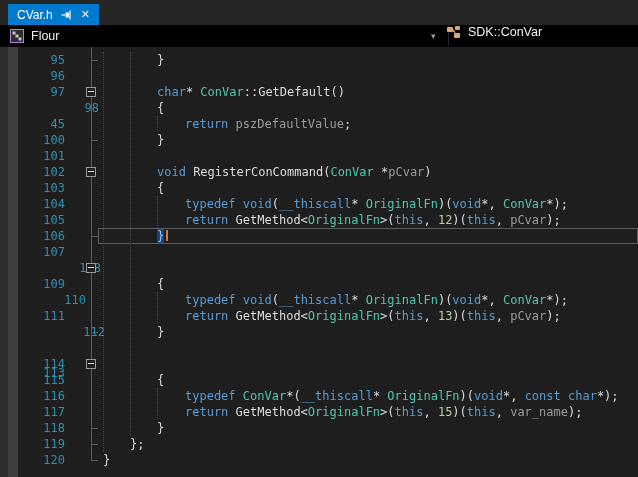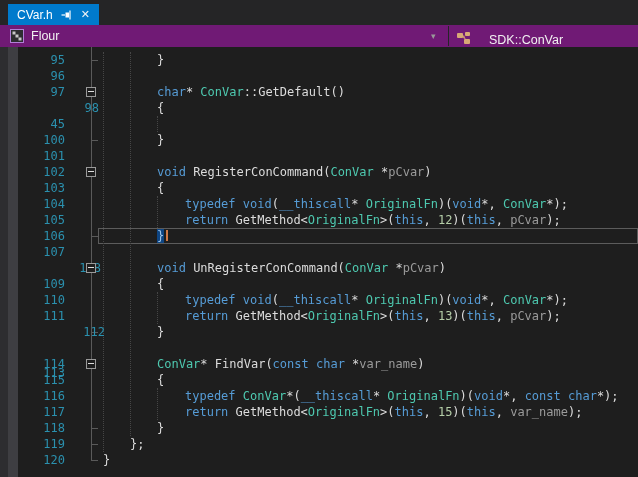--- a/index.html
+++ b/index.html
@@ -13,25 +13,25 @@
   .tabbar{position:relative;height:25px;background:#252526;}
   .tab{
     position:absolute;left:8px;bottom:0;height:21px;
     background:var(--c-tab-active,#007ACC);
     display:flex;align-items:center;gap:8px;
     padding:0 9px 0 9px;color:#FFFFFF;font-size:12px;cursor:default;
   }
   .tab .pin-ic{display:flex;align-items:center;}
   .tab .close{font-size:11px;color:#F4F4F4;line-height:1;}
   
-  .navbar{position:relative;height:22px;background:#701a75;color:#F1F1F1;font-size:12.5px;}
+  .navbar{position:relative;height:22px;background:#000000;color:#F1F1F1;font-size:12.5px;}
   .nav-left{position:absolute;left:9px;top:0;height:22px;display:flex;align-items:center;gap:6px;}
   .nav-arrow{position:absolute;left:431px;top:0;height:22px;display:flex;align-items:center;color:#999999;font-size:9px;}
   .nav-sep{position:absolute;left:448px;top:1px;bottom:1px;width:1px;background:#252526;}
-  .nav-right{position:absolute;left:456px;top:0;height:22px;display:flex;align-items:flex-end;gap:17px;}
+  .nav-right{position:absolute;left:446px;top:0;height:22px;display:flex;align-items:flex-start;gap:6px;}
   .nav-ic{display:flex;align-items:center;}
   
   #editor{position:absolute;left:0;top:47px;width:638px;height:430px;background:#1E1E1E;}
   .strip-a{position:absolute;left:0;top:0;bottom:0;width:8px;background:#2D2D30;}
   .strip-b{position:absolute;left:8px;top:0;bottom:0;width:10px;background:#3E3E42;}
   .ln{
     position:absolute;left:0;width:65px;text-align:right;
     font:12px/16px "DejaVu Sans Mono",monospace;
     color:var(--c-line-number,#2B91AF);
   }
@@ -130,52 +130,51 @@
       <div class="tick" style="top: 13px;"></div>
       <div class="ln" style="top: 5px;">95</div>
       <div class="row" style="top: 5px; left: 157px;"><span class="tok-p">}</span></div>
       <div class="ln" style="top: 21px;">96</div>
       <div class="ln" style="top: 37px;">97</div>
       <div class="row" style="top: 37px; left: 157px;"><span class="tok-k">char</span><span class="tok-p">* </span><span class="tok-y">ConVar</span><span class="tok-p">::GetDefault()</span></div>
       <div class="fold-box" style="top: 40px;"></div>
       <div class="ln" style="top: 53px; margin-left: 34px;">98</div>
       <div class="row" style="top: 53px; left: 157px;"><span class="tok-p">{</span></div>
       <div class="ln" style="top: 69px;">45</div>
+      <div class="row" style="top: 69px; left: 185px;"><span class="tok-k">return</span><span class="tok-p"> </span><span class="tok-f">pszDefaultValue</span><span class="tok-p">;</span></div>
       <div class="tick" style="top: 93px;"></div>
       <div class="ln" style="top: 85px;">100</div>
       <div class="row" style="top: 85px; left: 157px;"><span class="tok-p">}</span></div>
       <div class="ln" style="top: 101px;">101</div>
       <div class="ln" style="top: 117px;">102</div>
       <div class="row" style="top: 117px; left: 157px;"><span class="tok-k">void</span><span class="tok-p"> RegisterConCommand(</span><span class="tok-y">ConVar</span><span class="tok-p"> *</span><span class="tok-f">pCvar</span><span class="tok-p">)</span></div>
       <div class="fold-box" style="top: 120px;"></div>
       <div class="ln" style="top: 133px;">103</div>
       <div class="row" style="top: 133px; left: 157px;"><span class="tok-p">{</span></div>
       <div class="ln" style="top: 149px;">104</div>
       <div class="row" style="top: 149px; left: 185px;"><span class="tok-k">typedef</span><span class="tok-p"> </span><span class="tok-k">void</span><span class="tok-p">(</span><span class="tok-k">__thiscall</span><span class="tok-p">* </span><span class="tok-y">OriginalFn</span><span class="tok-p">)(</span><span class="tok-k">void</span><span class="tok-p">*, </span><span class="tok-y">ConVar</span><span class="tok-p">*);</span></div>
       <div class="ln" style="top: 165px;">105</div>
       <div class="row" style="top: 165px; left: 185px;"><span class="tok-k">return</span><span class="tok-p"> GetMethod&lt;</span><span class="tok-y">OriginalFn</span><span class="tok-p">&gt;(</span><span class="tok-k">this</span><span class="tok-p">, </span><span class="tok-n">12</span><span class="tok-p">)(</span><span class="tok-k">this</span><span class="tok-p">, </span><span class="tok-f">pCvar</span><span class="tok-p">);</span></div>
       <div class="tick" style="top: 189px;"></div>
       <div class="ln" style="top: 181px;">106</div>
       <div class="row" style="top: 181px; left: 157px;"><span class="tok-b">}</span><span class="caret"></span></div>
       <div class="ln" style="top: 197px;">107</div>
       <div class="ln" style="top: 213px; padding-left: 36px;">108</div>
-      <div class="row" style="top: 213px; left: 157px;"><span class="tok-k">void</span><span class="tok-p"> UnRegisterConCommand(</span><span class="tok-y">ConVar</span><span class="tok-p"> *</span><span class="tok-f">pCvar</span><span class="tok-p">)</span></div>
       <div class="fold-box" style="top: 216px;"></div>
       <div class="ln" style="top: 229px;">109</div>
       <div class="row" style="top: 229px; left: 157px;"><span class="tok-p">{</span></div>
-      <div class="ln" style="top: 245px;">110</div>
+      <div class="ln" style="top: 245px; margin-left: 21px;">110</div>
       <div class="row" style="top: 245px; left: 185px;"><span class="tok-k">typedef</span><span class="tok-p"> </span><span class="tok-k">void</span><span class="tok-p">(</span><span class="tok-k">__thiscall</span><span class="tok-p">* </span><span class="tok-y">OriginalFn</span><span class="tok-p">)(</span><span class="tok-k">void</span><span class="tok-p">*, </span><span class="tok-y">ConVar</span><span class="tok-p">*);</span></div>
       <div class="ln" style="top: 261px;">111</div>
       <div class="row" style="top: 261px; left: 185px;"><span class="tok-k">return</span><span class="tok-p"> GetMethod&lt;</span><span class="tok-y">OriginalFn</span><span class="tok-p">&gt;(</span><span class="tok-k">this</span><span class="tok-p">, </span><span class="tok-n">13</span><span class="tok-p">)(</span><span class="tok-k">this</span><span class="tok-p">, </span><span class="tok-f">pCvar</span><span class="tok-p">);</span></div>
       <div class="tick" style="top: 285px;"></div>
       <div class="ln" style="top: 277px; margin-left: 40px;">112</div>
       <div class="row" style="top: 277px; left: 157px;"><span class="tok-p">}</span></div>
       <div class="ln" style="top: 306px; margin-top: 12px;">113</div>
       <div class="ln" style="top: 309px;">114</div>
-      <div class="row" style="top: 309px; left: 157px;"><span class="tok-y">ConVar</span><span class="tok-p">* FindVar(</span><span class="tok-k">const</span><span class="tok-p"> </span><span class="tok-k">char</span><span class="tok-p"> *</span><span class="tok-f">var_name</span><span class="tok-p">)</span></div>
       <div class="fold-box" style="top: 312px;"></div>
       <div class="ln" style="top: 325px;">115</div>
       <div class="row" style="top: 325px; left: 157px;"><span class="tok-p">{</span></div>
       <div class="ln" style="top: 341px;">116</div>
       <div class="row" style="top: 341px; left: 185px;"><span class="tok-k">typedef</span><span class="tok-p"> </span><span class="tok-y">ConVar</span><span class="tok-p">*(</span><span class="tok-k">__thiscall</span><span class="tok-p">* </span><span class="tok-y">OriginalFn</span><span class="tok-p">)(</span><span class="tok-k">void</span><span class="tok-p">*, </span><span class="tok-k">const</span><span class="tok-p"> </span><span class="tok-k">char</span><span class="tok-p">*);</span></div>
       <div class="ln" style="top: 357px;">117</div>
       <div class="row" style="top: 357px; left: 185px;"><span class="tok-k">return</span><span class="tok-p"> GetMethod&lt;</span><span class="tok-y">OriginalFn</span><span class="tok-p">&gt;(</span><span class="tok-k">this</span><span class="tok-p">, </span><span class="tok-n">15</span><span class="tok-p">)(</span><span class="tok-k">this</span><span class="tok-p">, </span><span class="tok-f">var_name</span><span class="tok-p">);</span></div>
       <div class="tick" style="top: 381px;"></div>
       <div class="ln" style="top: 373px;">118</div>
       <div class="row" style="top: 373px; left: 157px;"><span class="tok-p">}</span></div>

